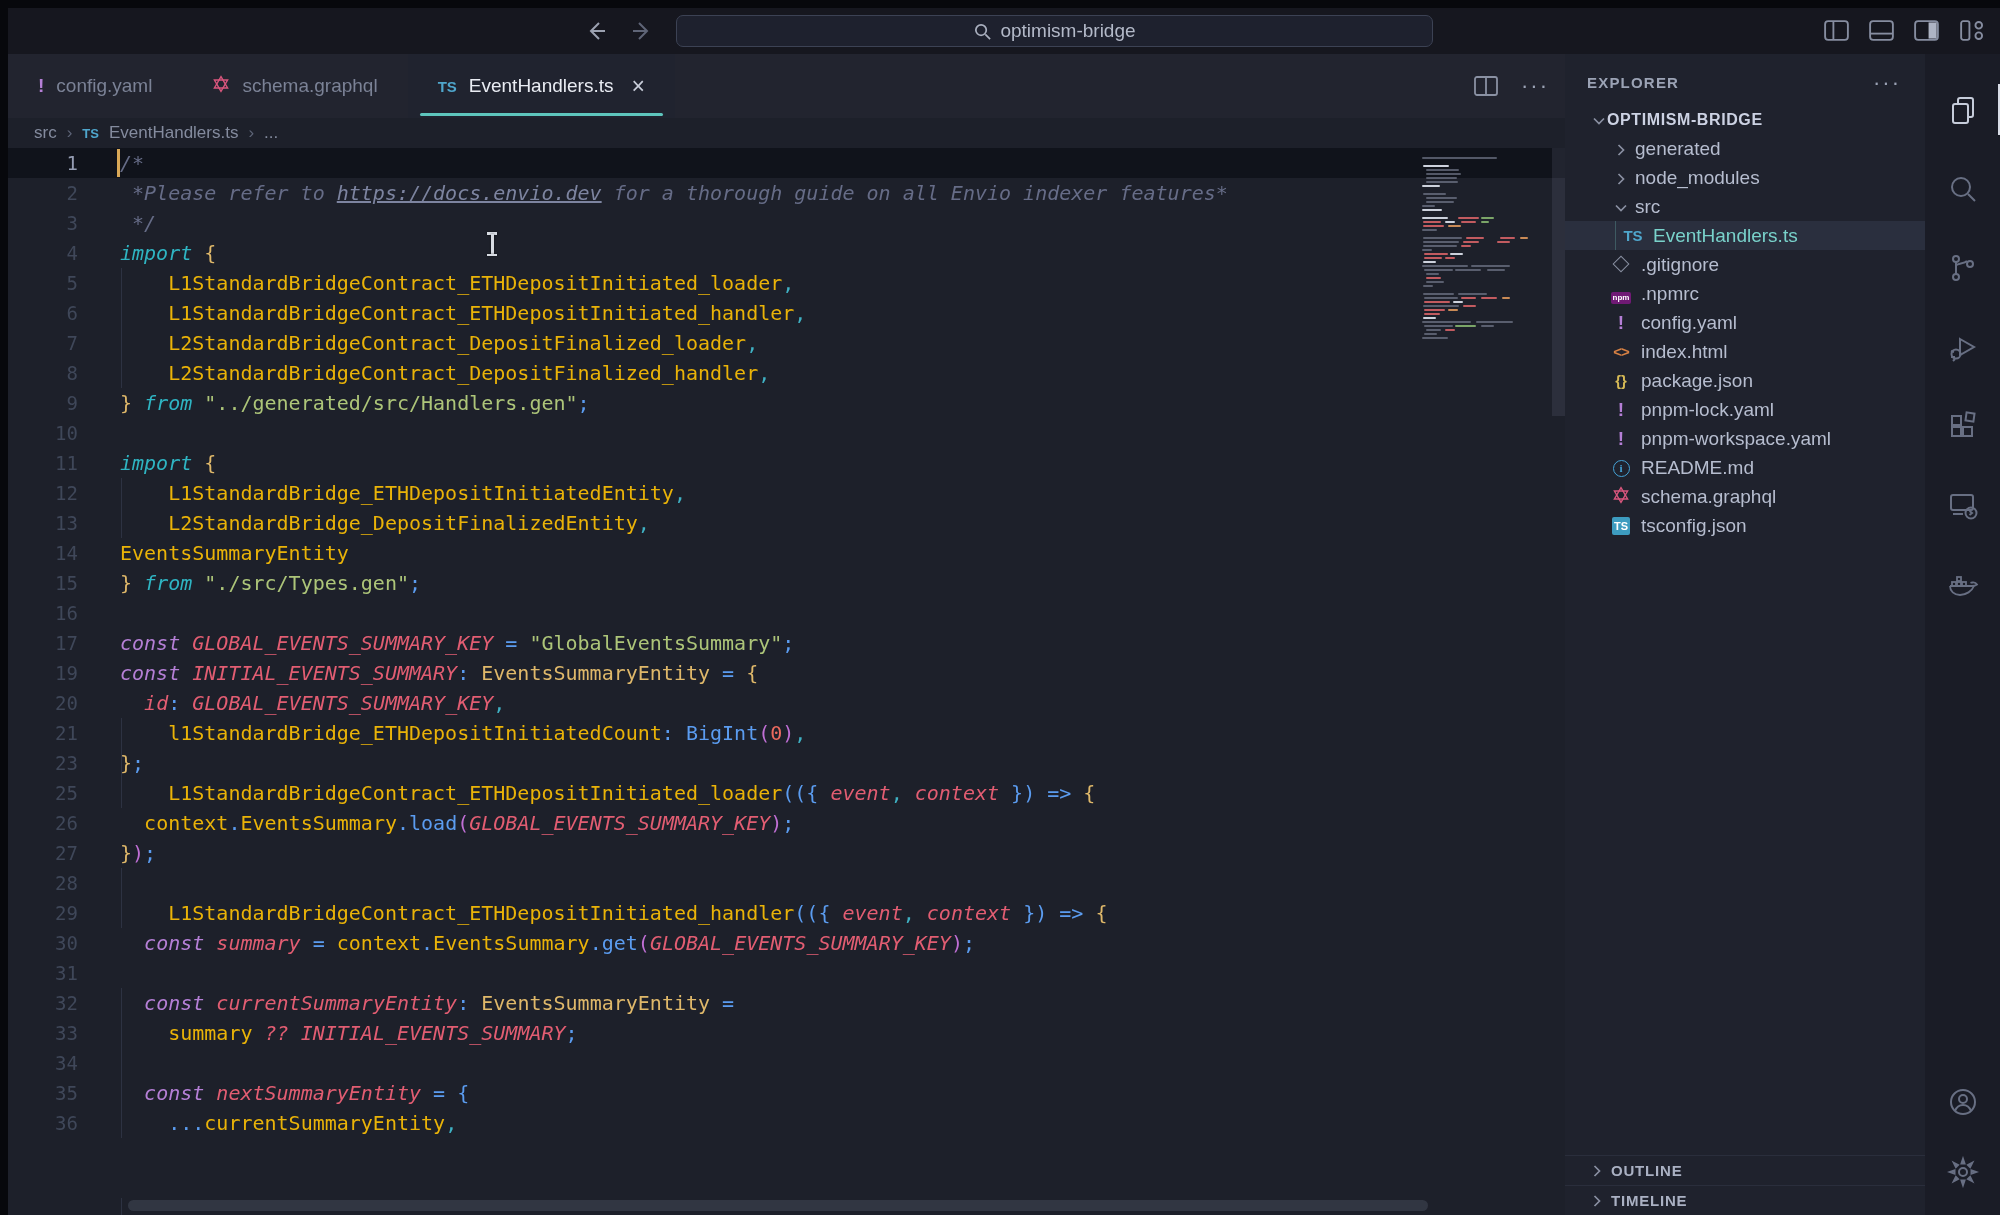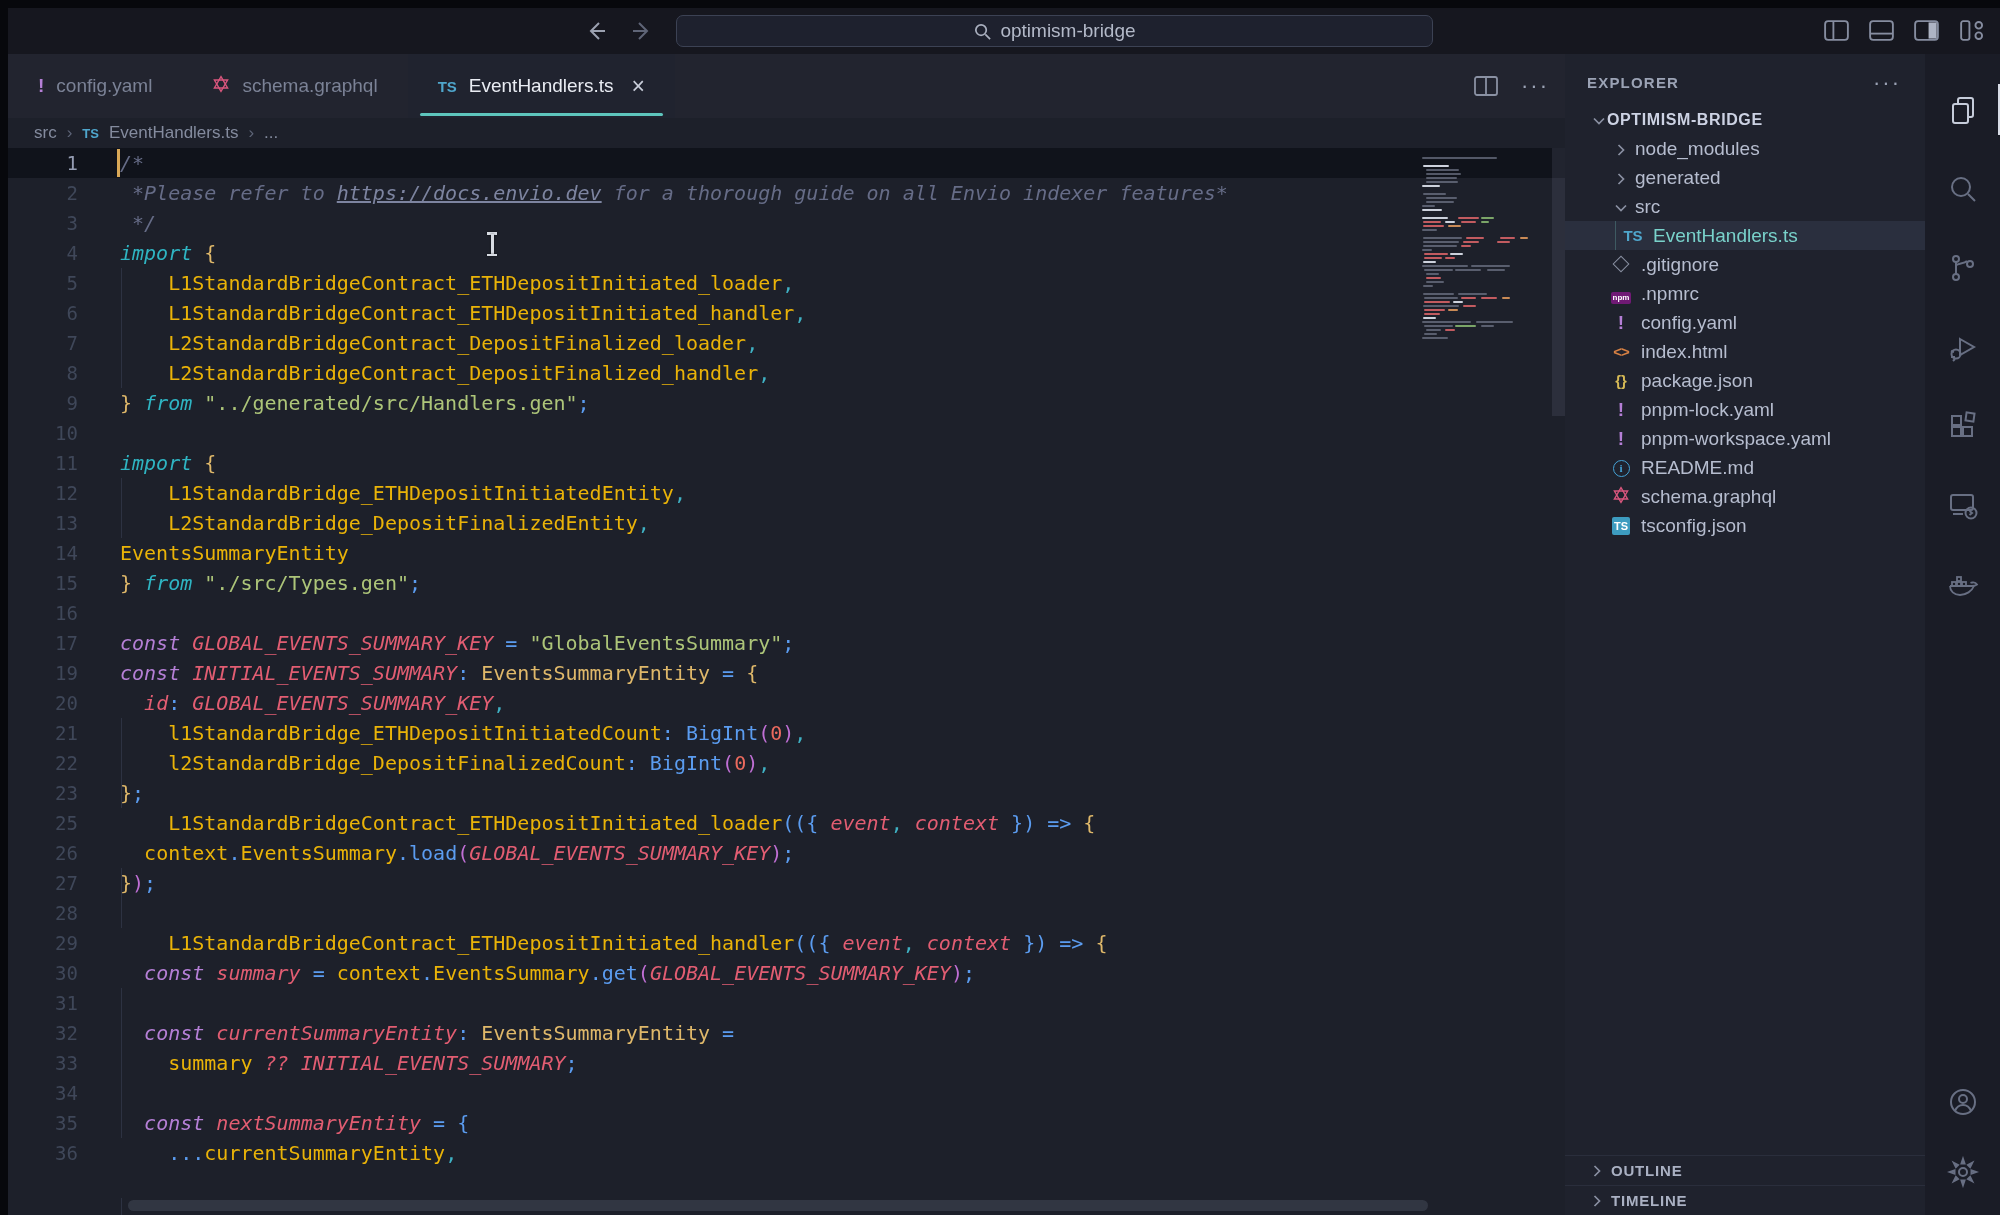--- a/index.html
+++ b/index.html
@@ -222,21 +222,20 @@
           <div class="cline"><span class="ln">11</span><span class="tok-k1">import</span><span class="tok-pln"> </span><span class="tok-yel">{</span></div>
           <div class="cline"><span class="ln">12</span><span class="tok-pln">    </span><span class="tok-id">L1StandardBridge_ETHDepositInitiatedEntity</span><span class="tok-cy">,</span></div>
           <div class="cline"><span class="ln">13</span><span class="tok-pln">    </span><span class="tok-id">L2StandardBridge_DepositFinalizedEntity</span><span class="tok-cy">,</span></div>
           <div class="cline"><span class="ln">14</span><span class="tok-id">EventsSummaryEntity</span></div>
           <div class="cline"><span class="ln">15</span><span class="tok-yel">}</span><span class="tok-k1"> from </span><span class="tok-str">"./src/Types.gen"</span><span class="tok-blu">;</span></div>
           <div class="cline"><span class="ln">16</span></div>
           <div class="cline"><span class="ln">17</span><span class="tok-k2">const </span><span class="tok-red">GLOBAL_EVENTS_SUMMARY_KEY</span><span class="tok-blu"> = </span><span class="tok-str">"GlobalEventsSummary"</span><span class="tok-blu">;</span></div>
           <div class="cline"><span class="ln">19</span><span class="tok-k2">const </span><span class="tok-red">INITIAL_EVENTS_SUMMARY</span><span class="tok-blu">: </span><span class="tok-yel">EventsSummaryEntity</span><span class="tok-blu"> = </span><span class="tok-yel">{</span></div>
           <div class="cline"><span class="ln">20</span><span class="tok-pln">  </span><span class="tok-red">id</span><span class="tok-blu">: </span><span class="tok-red">GLOBAL_EVENTS_SUMMARY_KEY</span><span class="tok-cy">,</span></div>
           <div class="cline"><span class="ln">21</span><span class="tok-pln">    </span><span class="tok-id">l1StandardBridge_ETHDepositInitiatedCount</span><span class="tok-blu">: </span><span class="tok-blu">BigInt</span><span class="tok-pur">(</span><span class="tok-num">0</span><span class="tok-pur">)</span><span class="tok-cy">,</span></div>
-          <div class="cline"><span class="ln">22</span><span class="tok-pln">    </span><span class="tok-id">l2StandardBridge_DepositFinalizedCount</span><span class="tok-blu">: </span><span class="tok-blu">BigInt</span><span class="tok-pur">(</span><span class="tok-num">0</span><span class="tok-pur">)</span><span class="tok-cy">,</span></div>
           <div class="cline"><span class="ln">23</span><span class="tok-yel">}</span><span class="tok-blu">;</span></div>
           <div class="cline"><span class="ln">25</span><span class="tok-pln">    </span><span class="tok-id">L1StandardBridgeContract_ETHDepositInitiated_loader</span><span class="tok-blu">(({ </span><span class="tok-redi">event</span><span class="tok-cy">,</span><span class="tok-pln"> </span><span class="tok-redi">context</span><span class="tok-blu"> }) =&gt; </span><span class="tok-yel">{</span></div>
           <div class="cline"><span class="ln">26</span><span class="tok-pln">  </span><span class="tok-id">context</span><span class="tok-blu">.</span><span class="tok-id">EventsSummary</span><span class="tok-blu">.</span><span class="tok-blu">load</span><span class="tok-pur">(</span><span class="tok-red">GLOBAL_EVENTS_SUMMARY_KEY</span><span class="tok-pur">)</span><span class="tok-blu">;</span></div>
           <div class="cline"><span class="ln">27</span><span class="tok-yel">}</span><span class="tok-pur">)</span><span class="tok-blu">;</span></div>
           <div class="cline"><span class="ln">28</span></div>
           <div class="cline"><span class="ln">29</span><span class="tok-pln">    </span><span class="tok-id">L1StandardBridgeContract_ETHDepositInitiated_handler</span><span class="tok-blu">(({ </span><span class="tok-redi">event</span><span class="tok-cy">,</span><span class="tok-pln"> </span><span class="tok-redi">context</span><span class="tok-blu"> }) =&gt; </span><span class="tok-yel">{</span></div>
           <div class="cline"><span class="ln">30</span><span class="tok-pln">  </span><span class="tok-k2">const </span><span class="tok-red">summary</span><span class="tok-blu"> = </span><span class="tok-id">context</span><span class="tok-blu">.</span><span class="tok-id">EventsSummary</span><span class="tok-blu">.</span><span class="tok-blu">get</span><span class="tok-pur">(</span><span class="tok-red">GLOBAL_EVENTS_SUMMARY_KEY</span><span class="tok-pur">)</span><span class="tok-blu">;</span></div>
           <div class="cline"><span class="ln">31</span></div>
           <div class="cline"><span class="ln">32</span><span class="tok-pln">  </span><span class="tok-k2">const </span><span class="tok-red">currentSummaryEntity</span><span class="tok-blu">: </span><span class="tok-yel">EventsSummaryEntity</span><span class="tok-blu"> =</span></div>
           <div class="cline"><span class="ln">33</span><span class="tok-pln">    </span><span class="tok-id">summary</span><span class="tok-red"> ?? </span><span class="tok-red">INITIAL_EVENTS_SUMMARY</span><span class="tok-blu">;</span></div>
@@ -426,27 +425,27 @@
           <div class="trow" style="padding-left: 26px;">
             <span class="chev"><svg viewBox="0 0 16 16" fill="none" stroke="currentColor" stroke-width="1.7">
                 <path d="M3 5.5l5 5 5-5"></path>
               </svg></span>
             <span class="root-label">OPTIMISM-BRIDGE</span>
           </div>
           <div class="trow" style="padding-left: 48px;">
             <span class="chev"><svg viewBox="0 0 16 16" fill="none" stroke="currentColor" stroke-width="1.7">
                 <path d="M5.5 3l5 5-5 5"></path>
               </svg></span>
-            <span style="margin-left:6px">node_modules</span>
+            <span style="margin-left:6px">generated</span>
           </div>
           <div class="trow" style="padding-left: 48px;">
             <span class="chev"><svg viewBox="0 0 16 16" fill="none" stroke="currentColor" stroke-width="1.7">
                 <path d="M5.5 3l5 5-5 5"></path>
               </svg></span>
-            <span style="margin-left:6px">generated</span>
+            <span style="margin-left:6px">node_modules</span>
           </div>
           <div class="trow" style="padding-left: 48px;">
             <span class="chev"><svg viewBox="0 0 16 16" fill="none" stroke="currentColor" stroke-width="1.7">
                 <path d="M3 5.5l5 5 5-5"></path>
               </svg></span>
             <span style="margin-left:6px">src</span>
           </div>
           <div class="trow selected" style="padding-left: 56px;">
             <span class="selguide"></span>
             <span class="ficon"><span class="i-ts">TS</span></span>

